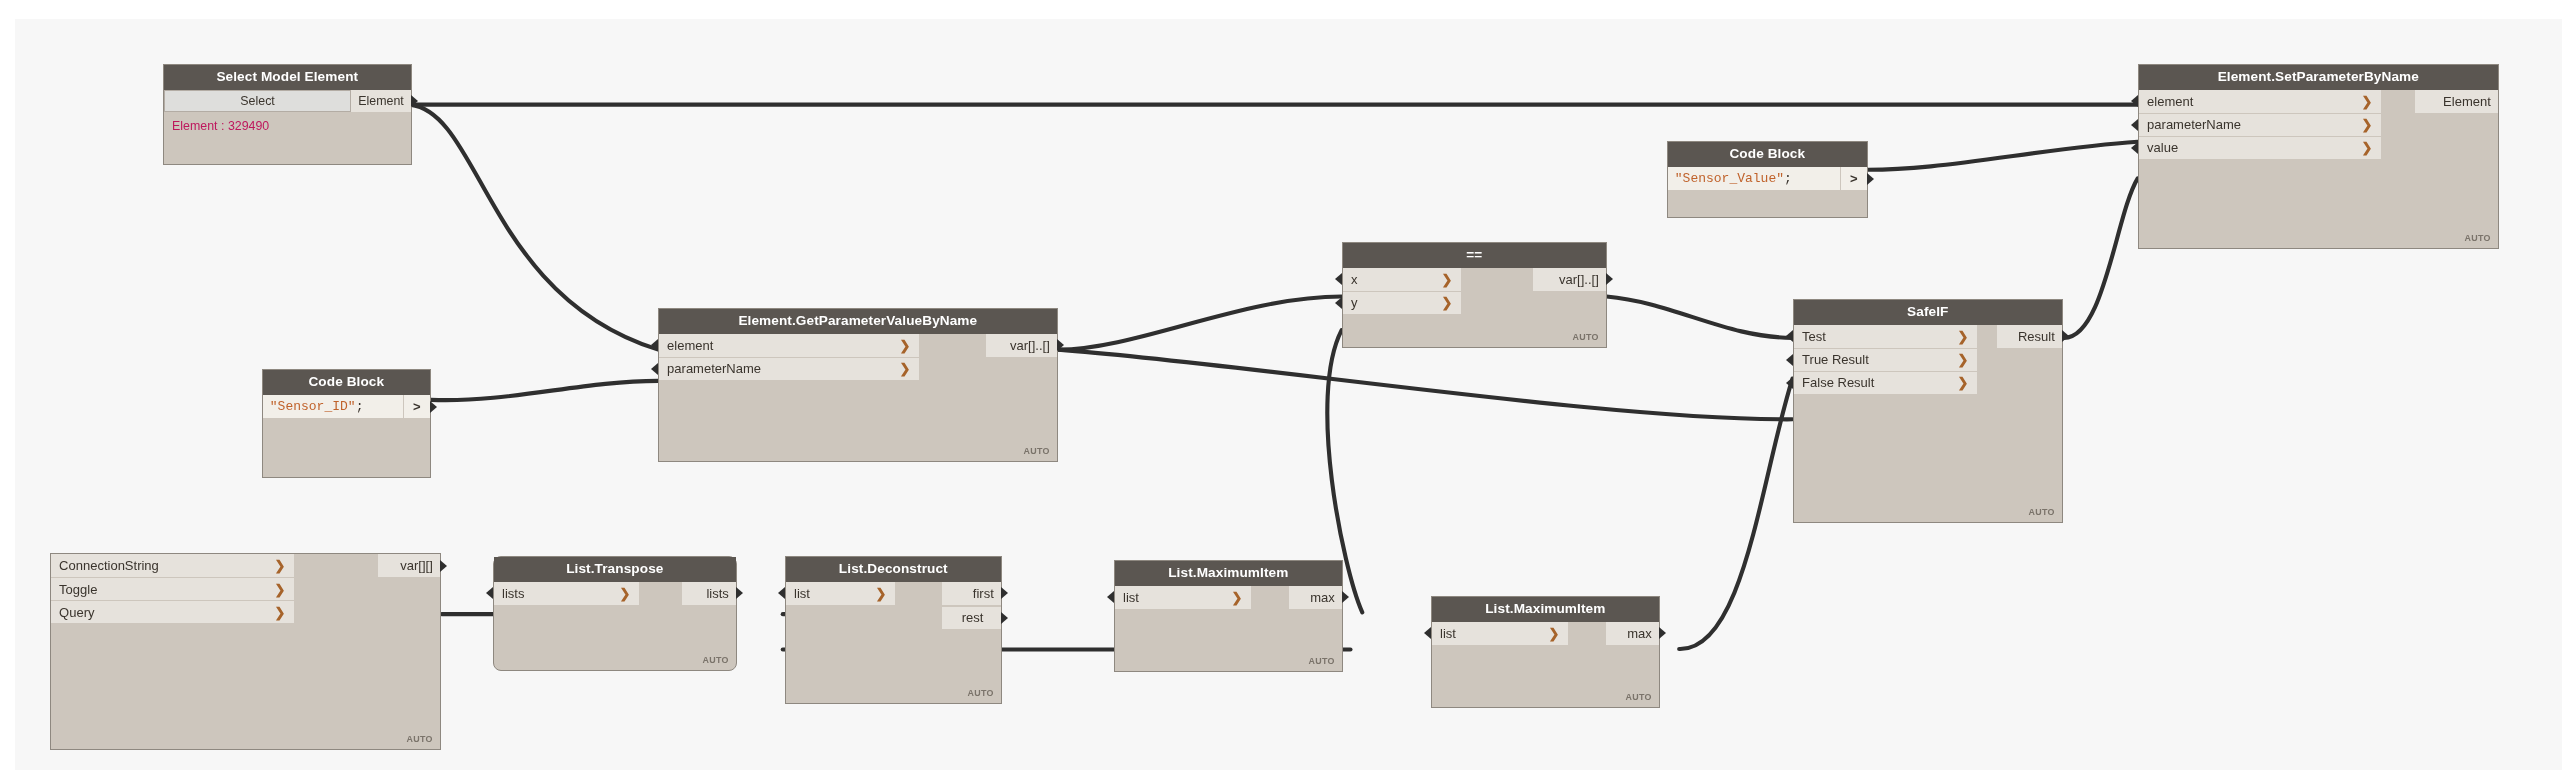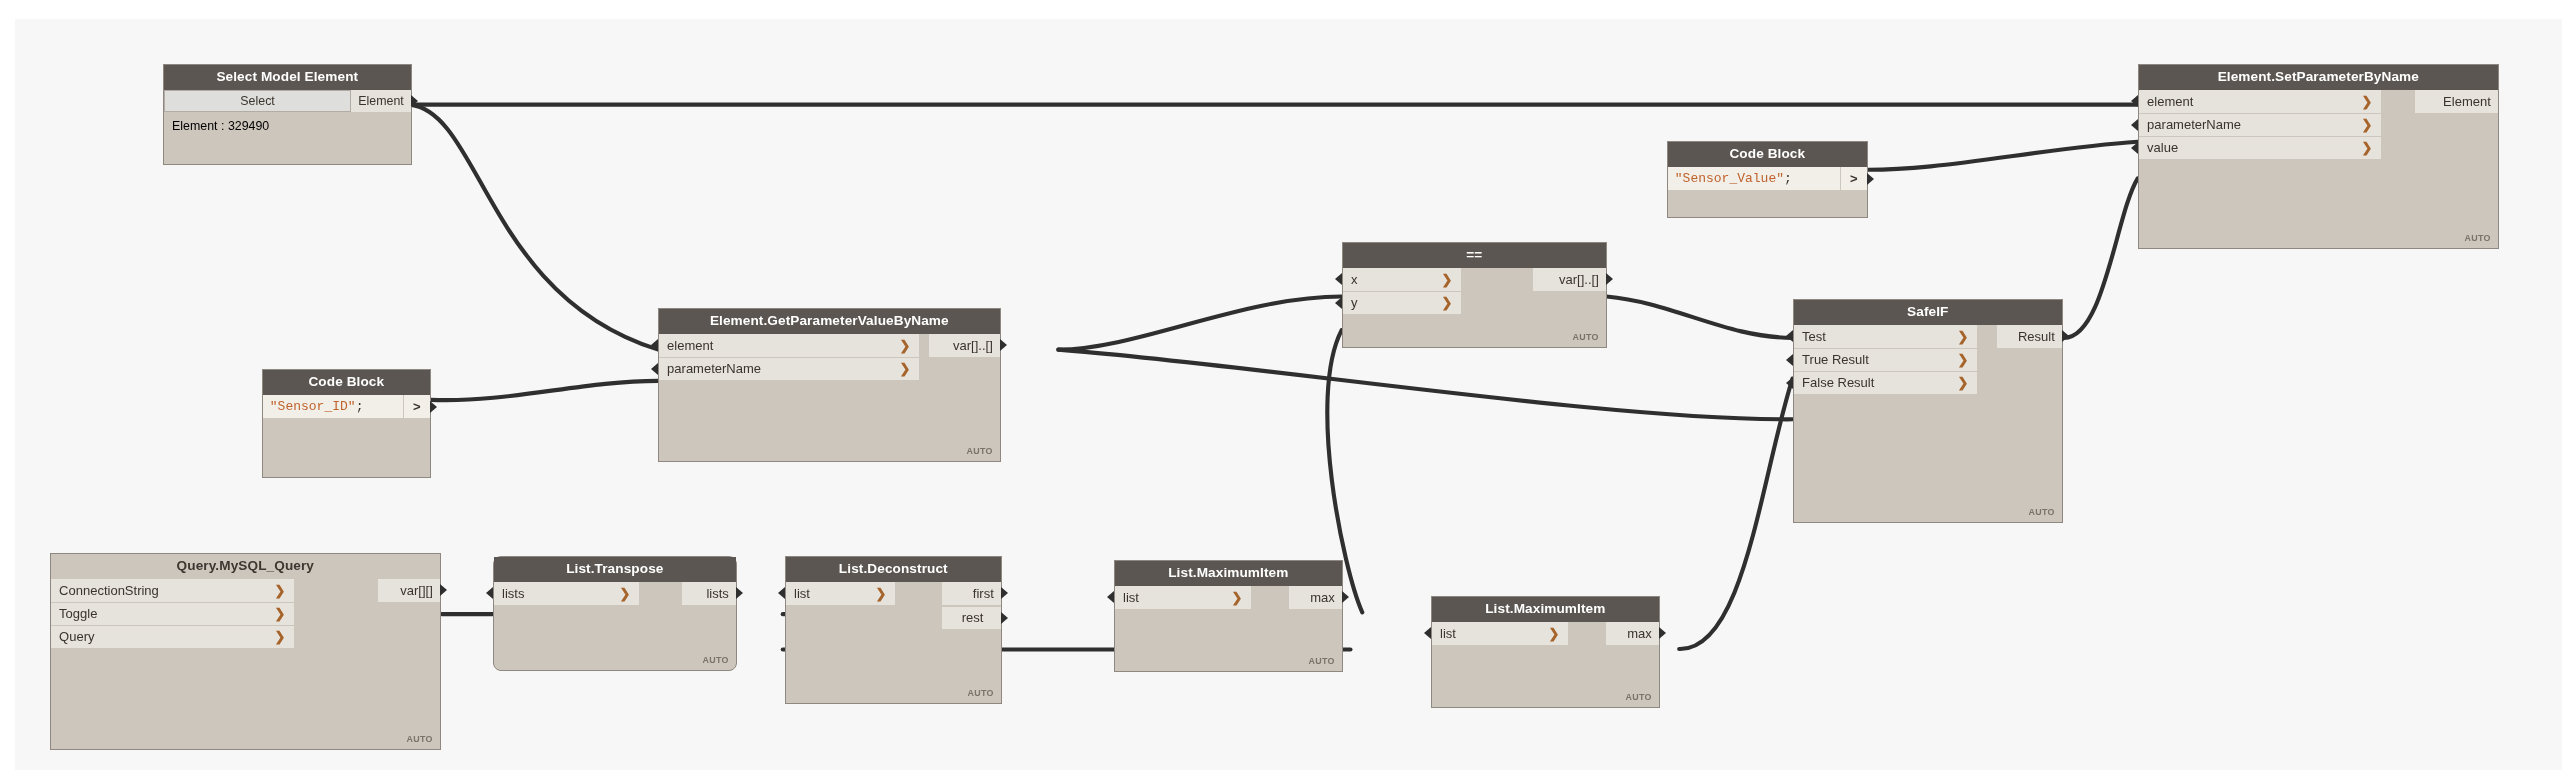--- a/index.html
+++ b/index.html
@@ -65,21 +65,21 @@
   .selrow{display:flex;height:22.4px;box-sizing:border-box;}
   .selbtn{
     flex:1 1 auto;background:#dededc;border:1.2px solid #b3aca4;
     display:flex;align-items:center;justify-content:center;
     font-size:12.4px;color:#3a342d;box-sizing:border-box;
   }
   .selout{
     background:#e6e2dc;display:flex;align-items:center;justify-content:center;
     font-size:12.4px;color:#3a342d;padding:0 7px;position:relative;box-sizing:border-box;
   }
-  .selval{font-size:12.4px;color:#000000;padding:7px 0 0 8.3px;}
+  .selval{font-size:12.4px;color:#be185d;padding:7px 0 0 8.3px;}
 
   
   .cbrow{display:flex;height:23.6px;box-sizing:border-box;}
   .cbtext{
     flex:1 1 auto;background:#f2efe9;display:flex;align-items:center;
     padding-left:7px;font-family:"Liberation Mono",monospace;font-size:13px;
   }
   .cbstr{color:#c0622b;}
   .cbsemi{color:#3a342d;}
   .cbport{
@@ -172,21 +172,21 @@
               <span class="cbsemi">;</span>
           </div>
           <div class="cbport">
             <span class="chev">&gt;</span>
             <span class="nub out"></span>
           </div>
         </div>
       </div>
     </div>
 
-    <div class="node" style="left:643px;top:289px;width:343px;height:154px;">
+    <div class="node" style="left:643px;top:289px;width:400px;height:154px;">
       <div class="hdr">Element.GetParameterValueByName</div>
       <div class="body">
         <div class="ports" style="width:260px;">
           <div class="prow">
             <span class="nub in"></span>
             <span class="pname">element</span>
             <span class="chev">❯</span>
           </div>
           <div class="prow">
             <span class="nub in"></span>
@@ -274,21 +274,20 @@
           </div>
         </div>
         <div class="orow" style="top:0;width:83px;">
           <span class="pname">Element</span>
         </div>
       </div>
       <span class="auto">AUTO</span>
     </div>
 
     <div class="node custom" style="left:35px;top:534px;width:391px;height:197px;">
-      <div class="hdr">Query.MySQL_Query</div>
       <div class="body">
         <div class="ports" style="width:243px;">
           <div class="prow">
             <span class="pname">ConnectionString</span>
             <span class="chev">❯</span>
           </div>
           <div class="prow">
             <span class="pname">Toggle</span>
             <span class="chev">❯</span>
           </div>

